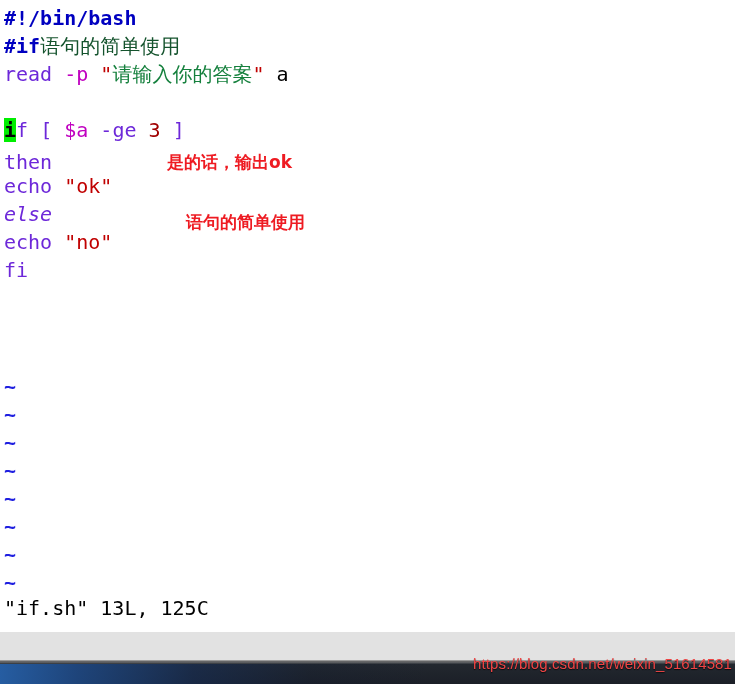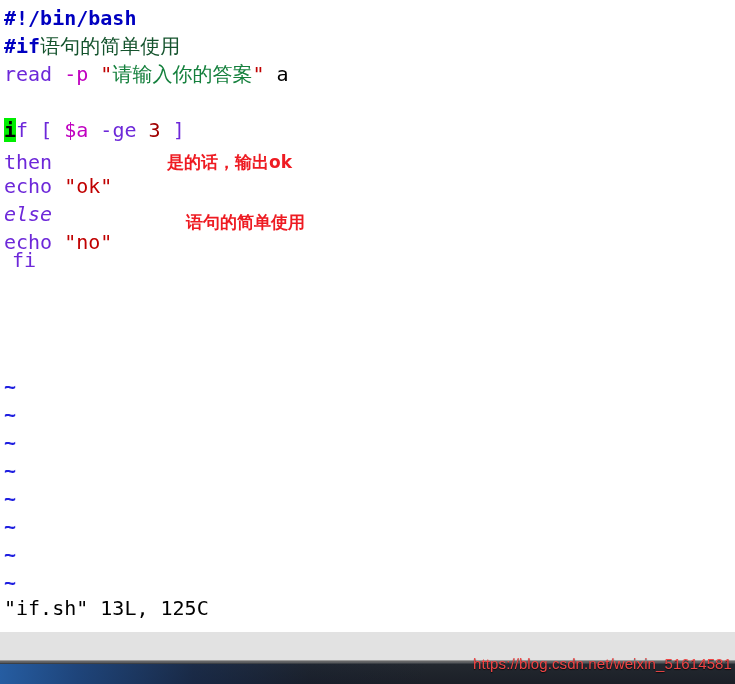--- a/index.html
+++ b/index.html
@@ -141,21 +141,21 @@
   <div class="code-area">
       <div class="code-line" style="position: absolute; left: 0px; top: 2px;"><span class="tok-comment">#!/bin/bash</span></div>
       <div class="code-line" style="position: absolute; left: 0px; top: 30px;"><span class="tok-comment">#if</span><span class="tok-comment-cjk">语句的简单使用</span></div>
       <div class="code-line" style="position: absolute; left: 0px; top: 58px;"><span class="tok-stmt">read </span><span class="tok-ident">-p</span><span class="tok-plain"> </span><span class="tok-string">"</span><span class="tok-string-cjk">请输入你的答案</span><span class="tok-string">"</span><span class="tok-plain"> a</span></div>
       <div class="code-line" style="position: absolute; left: 0px; top: 86px;"></div>
       <div class="code-line" style="position: absolute; left: 0px; top: 114px; text-align: center;"><span class="cursor-cell">i</span><span class="tok-stmt">f </span><span class="tok-stmt">[ </span><span class="tok-ident">$a</span><span class="tok-stmt"> -ge </span><span class="tok-number">3</span><span class="tok-stmt"> ]</span></div>
       <div class="code-line" style="position: absolute; left: 0px; top: 146px;"><span class="tok-stmt">then</span></div>
       <div class="code-line" style="position: absolute; left: 0px; top: 170px;"><span class="tok-stmt">echo </span><span class="tok-string">"ok"</span></div>
       <div class="code-line" style="position: absolute; left: 0px; top: 198px; font-style: italic;"><span class="tok-stmt">else</span></div>
       <div class="code-line" style="position: absolute; left: 0px; top: 226px;"><span class="tok-stmt">echo </span><span class="tok-string">"no"</span></div>
-      <div class="code-line" style="position: absolute; left: 0px; top: 244px; margin-left: 8px;"><span class="tok-stmt">fi</span></div>
+      <div class="code-line" style="position: absolute; left: 0px; top: 254px;"><span class="tok-stmt">fi</span></div>
       <div class="code-line" style="position: absolute; left: 0px; top: 282px;"></div>
       <div class="code-line" style="position: absolute; left: 0px; top: 310px;"></div>
       <div class="code-line" style="position: absolute; left: 0px; top: 338px;"></div>
       <div class="code-line" style="position: absolute; left: 0px; top: 370px;"><span class="tok-tilde">~</span></div>
       <div class="code-line" style="position: absolute; left: 0px; top: 398px;"><span class="tok-tilde">~</span></div>
       <div class="code-line" style="position: absolute; left: 0px; top: 426px;"><span class="tok-tilde">~</span></div>
       <div class="code-line" style="position: absolute; left: 0px; top: 454px;"><span class="tok-tilde">~</span></div>
       <div class="code-line" style="position: absolute; left: 0px; top: 482px;"><span class="tok-tilde">~</span></div>
       <div class="code-line" style="position: absolute; left: 0px; top: 510px;"><span class="tok-tilde">~</span></div>
       <div class="code-line" style="position: absolute; left: 0px; top: 538px;"><span class="tok-tilde">~</span></div>

